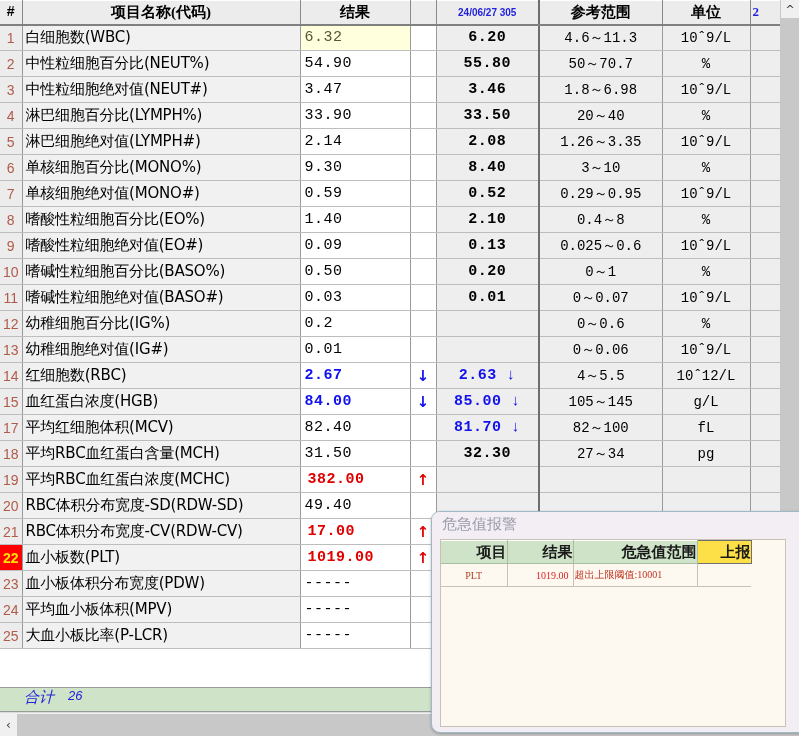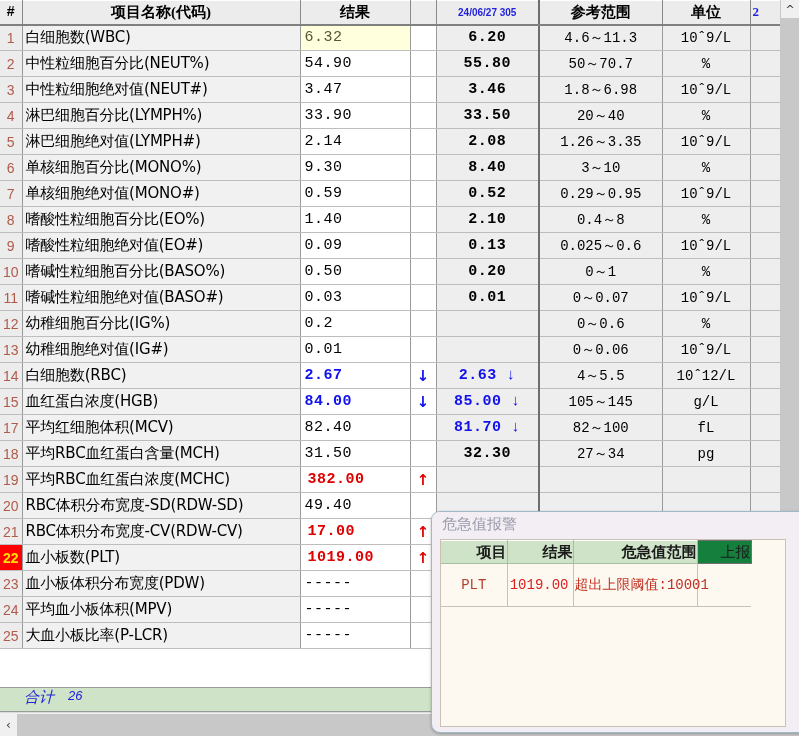--- a/index.html
+++ b/index.html
@@ -275,38 +275,38 @@
     border-right: 1px solid #a9bda3;
     border-bottom: 1px solid #a9bda3;
     font-size: 15px;
     font-weight: bold;
     color: #1a1a1a;
     text-align: right;
     padding: 0;
     font-family: "DejaVu Sans", "Liberation Sans", sans-serif;
   }
   table.dlg-grid th.d-btn-h {
-    background: #15803d;
+    background: #fde047;
     border: 1px solid #707070;
-    font-weight: normal;
+    font-weight: bold;
     padding-left: 12px;
   }
   table.dlg-grid td {
     height: 23px;
     box-sizing: border-box;
     background: #fdf9f1;
     border-right: 1px solid #c9c1b4;
     border-bottom: 1px solid #c9c1b4;
     text-align: center;
-    font-size: 14px;
+    font-size: 10px;
     color: #c03020;
-    padding: 12px 2px;
+    padding: 4px 2px;
     white-space: nowrap;
     overflow: visible;
-    font-family: Liberation Mono, monospace;
+    font-family: Liberation Serif, serif;
   }
   table.dlg-grid td.d-item  { color: #b0402c; }
   table.dlg-grid td.d-res   { color: #e02020; text-align: right; padding-right: 4px; }
   table.dlg-grid td.d-range { color: #c03020; text-align: left; padding-left: 1px; }
   table.dlg-grid td.d-blank { background: #fdf9f1; border-right: none; }
 </style>
 </head>
 <body>
 
 <div id="root">
@@ -461,21 +461,21 @@
             <td class="t-name">幼稚细胞绝对值(IG#)</td>
             <td class="t-result">0.01</td>
             <td class="t-flag"></td>
             <td class="t-hist"></td>
             <td class="t-ref">0～0.06</td>
             <td class="t-unit">10ˆ9/L</td>
             <td class="t-extra"></td>
           </tr>
           <tr>
             <td class="t-num">14</td>
-            <td class="t-name">白细胞数(RBC)</td>
+            <td class="t-name">红细胞数(RBC)</td>
             <td class="t-result low">2.67</td>
             <td class="t-flag low">↓</td>
             <td class="t-hist low">2.63 ↓</td>
             <td class="t-ref">4～5.5</td>
             <td class="t-unit">10ˆ12/L</td>
             <td class="t-extra"></td>
           </tr>
           <tr>
             <td class="t-num">15</td>
             <td class="t-name">血红蛋白浓度(HGB)</td>

